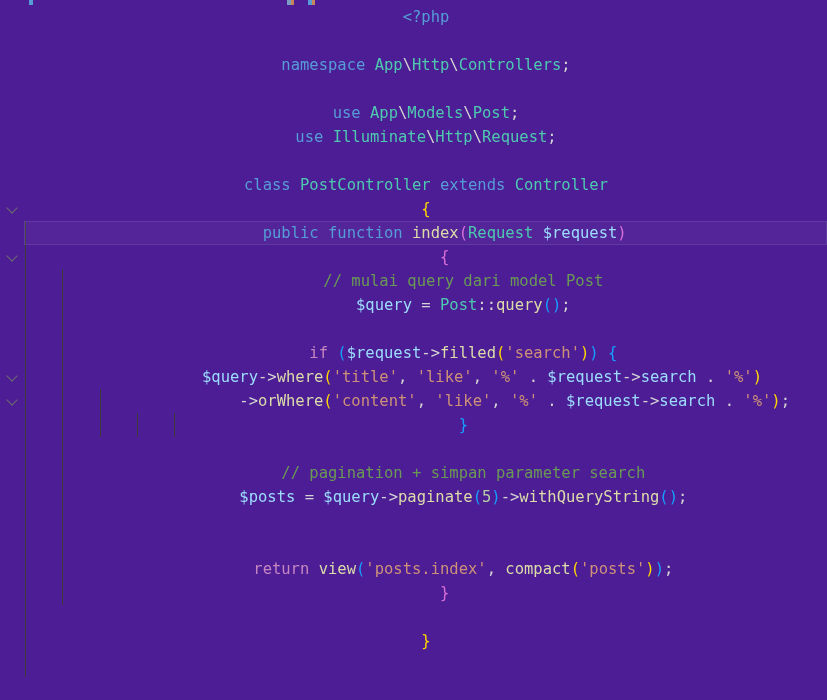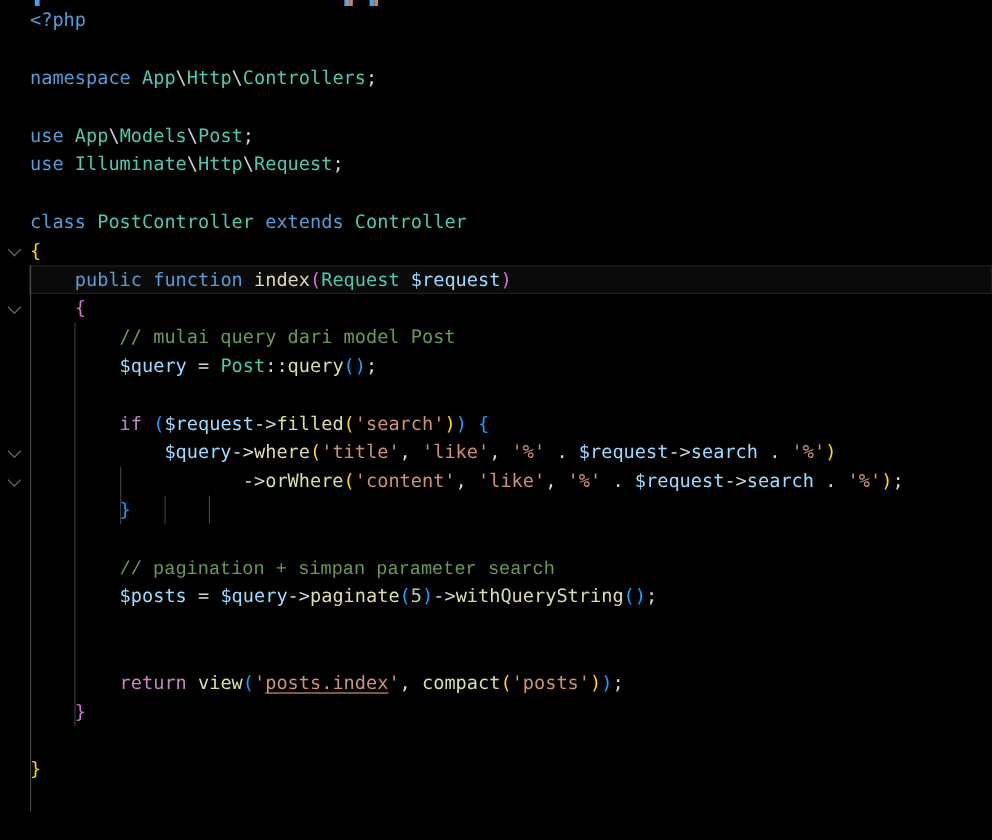--- a/index.html
+++ b/index.html
@@ -1,43 +1,44 @@
 <!DOCTYPE html>
 <html><head>
 <meta charset="utf-8">
 <style>
   html,body{margin:0;padding:0;background:#1f1f1f;}
   .editor{
     position:relative;
     width:827px;height:700px;
-    background:#000000;
+    background:#4c1d95;
     overflow:hidden;
     font-family:"DejaVu Sans Mono","Liberation Mono",monospace;
     font-size:15.5px;
     cursor:text;
+    text-align:center;
   }
   .layer{position:absolute;top:0;left:0;right:0;bottom:0;}
   .guides{z-index:1;}
   .guide{position:absolute;width:1px;background:#3d3d3d;}
   .cur-line{
     position:absolute;left:24px;right:0;height:24px;
     background:rgba(255,255,255,0.04);
     border:1px solid rgba(255,255,255,0.09);
     box-sizing:border-box;
     z-index:2;
   }
   .code{position:relative;z-index:3;padding-top:5px;}
   .line{
     height:24px;line-height:24px;
     white-space:pre;
     padding-left:25px;
     position:relative;
   }
   .line span{letter-spacing:0;}
-  .tk-link{text-decoration:underline;text-underline-offset:3px;text-decoration-thickness:1px;}
+  .tk-link{text-underline-offset:3px;text-decoration-thickness:1px;}
   .gutter{position:absolute;left:0;top:0;width:24px;bottom:0;z-index:4;}
   .chev{
     position:absolute;left:6px;width:24px;height:24px;
   }
   .chev::after{
     content:"";
     position:absolute;left:2px;top:7px;
     width:7px;height:7px;
     border-right:1.6px solid #6d6d6d;
     border-bottom:1.6px solid #6d6d6d;
@@ -70,21 +71,21 @@
       <div class="line"><span class="tk-plain" style="color: rgb(212, 212, 212);">    </span><span class="tk-keyword" style="color: rgb(86, 156, 214);">public</span><span class="tk-plain" style="color: rgb(212, 212, 212);"> </span><span class="tk-keyword" style="color: rgb(86, 156, 214);">function</span><span class="tk-plain" style="color: rgb(212, 212, 212);"> </span><span class="tk-func" style="color: rgb(220, 220, 170);">index</span><span class="tk-b2" style="color: rgb(218, 112, 214);">(</span><span class="tk-type" style="color: rgb(78, 201, 176);">Request</span><span class="tk-plain" style="color: rgb(212, 212, 212);"> </span><span class="tk-var" style="color: rgb(156, 220, 254);">$request</span><span class="tk-b2" style="color: rgb(218, 112, 214);">)</span></div>
       <div class="line"><span class="tk-plain" style="color: rgb(212, 212, 212);">    </span><span class="tk-b2" style="color: rgb(218, 112, 214);">{</span></div>
       <div class="line"><span class="tk-plain" style="color: rgb(212, 212, 212);">        </span><span class="tk-comment" style="color: rgb(106, 153, 85);">// mulai query dari model Post</span></div>
       <div class="line"><span class="tk-plain" style="color: rgb(212, 212, 212);">        </span><span class="tk-var" style="color: rgb(156, 220, 254);">$query</span><span class="tk-plain" style="color: rgb(212, 212, 212);"> = </span><span class="tk-type" style="color: rgb(78, 201, 176);">Post</span><span class="tk-plain" style="color: rgb(212, 212, 212);">::</span><span class="tk-func" style="color: rgb(220, 220, 170);">query</span><span class="tk-b3" style="color: rgb(23, 159, 255);">()</span><span class="tk-plain" style="color: rgb(212, 212, 212);">;</span></div>
       <div class="line"></div>
       <div class="line"><span class="tk-plain" style="color: rgb(212, 212, 212);">        </span><span class="tk-control" style="color: rgb(197, 134, 192);">if</span><span class="tk-plain" style="color: rgb(212, 212, 212);"> </span><span class="tk-b3" style="color: rgb(23, 159, 255);">(</span><span class="tk-var" style="color: rgb(156, 220, 254);">$request</span><span class="tk-plain" style="color: rgb(212, 212, 212);">-&gt;</span><span class="tk-func" style="color: rgb(220, 220, 170);">filled</span><span class="tk-b1" style="color: rgb(255, 215, 0);">(</span><span class="tk-str" style="color: rgb(206, 145, 120);">'search'</span><span class="tk-b1" style="color: rgb(255, 215, 0);">)</span><span class="tk-b3" style="color: rgb(23, 159, 255);">)</span><span class="tk-plain" style="color: rgb(212, 212, 212);"> </span><span class="tk-b3" style="color: rgb(23, 159, 255);">{</span></div>
       <div class="line"><span class="tk-plain" style="color: rgb(212, 212, 212);">            </span><span class="tk-var" style="color: rgb(156, 220, 254);">$query</span><span class="tk-plain" style="color: rgb(212, 212, 212);">-&gt;</span><span class="tk-func" style="color: rgb(220, 220, 170);">where</span><span class="tk-b1" style="color: rgb(255, 215, 0);">(</span><span class="tk-str" style="color: rgb(206, 145, 120);">'title'</span><span class="tk-plain" style="color: rgb(212, 212, 212);">, </span><span class="tk-str" style="color: rgb(206, 145, 120);">'like'</span><span class="tk-plain" style="color: rgb(212, 212, 212);">, </span><span class="tk-str" style="color: rgb(206, 145, 120);">'%'</span><span class="tk-plain" style="color: rgb(212, 212, 212);"> . </span><span class="tk-var" style="color: rgb(156, 220, 254);">$request</span><span class="tk-plain" style="color: rgb(212, 212, 212);">-&gt;</span><span class="tk-var" style="color: rgb(156, 220, 254);">search</span><span class="tk-plain" style="color: rgb(212, 212, 212);"> . </span><span class="tk-str" style="color: rgb(206, 145, 120);">'%'</span><span class="tk-b1" style="color: rgb(255, 215, 0);">)</span></div>
       <div class="line"><span class="tk-plain" style="color: rgb(212, 212, 212);">                   </span><span class="tk-plain" style="color: rgb(212, 212, 212);">-&gt;</span><span class="tk-func" style="color: rgb(220, 220, 170);">orWhere</span><span class="tk-b1" style="color: rgb(255, 215, 0);">(</span><span class="tk-str" style="color: rgb(206, 145, 120);">'content'</span><span class="tk-plain" style="color: rgb(212, 212, 212);">, </span><span class="tk-str" style="color: rgb(206, 145, 120);">'like'</span><span class="tk-plain" style="color: rgb(212, 212, 212);">, </span><span class="tk-str" style="color: rgb(206, 145, 120);">'%'</span><span class="tk-plain" style="color: rgb(212, 212, 212);"> . </span><span class="tk-var" style="color: rgb(156, 220, 254);">$request</span><span class="tk-plain" style="color: rgb(212, 212, 212);">-&gt;</span><span class="tk-var" style="color: rgb(156, 220, 254);">search</span><span class="tk-plain" style="color: rgb(212, 212, 212);"> . </span><span class="tk-str" style="color: rgb(206, 145, 120);">'%'</span><span class="tk-b1" style="color: rgb(255, 215, 0);">)</span><span class="tk-plain" style="color: rgb(212, 212, 212);">;</span></div>
       <div class="line"><span class="tk-plain" style="color: rgb(212, 212, 212);">        </span><span class="tk-b3" style="color: rgb(23, 159, 255);">}</span></div>
       <div class="line"></div>
-      <div class="line"><span class="tk-plain" style="color: rgb(212, 212, 212);">        </span><span class="tk-comment" style="color: rgb(106, 153, 85); font-family: Liberation Mono, monospace;">// pagination + simpan parameter search</span></div>
+      <div class="line"><span class="tk-plain" style="color: rgb(212, 212, 212);">        </span><span class="tk-comment" style="color: rgb(106, 153, 85);">// pagination + simpan parameter search</span></div>
       <div class="line"><span class="tk-plain" style="color: rgb(212, 212, 212);">        </span><span class="tk-var" style="color: rgb(156, 220, 254);">$posts</span><span class="tk-plain" style="color: rgb(212, 212, 212);"> = </span><span class="tk-var" style="color: rgb(156, 220, 254);">$query</span><span class="tk-plain" style="color: rgb(212, 212, 212);">-&gt;</span><span class="tk-func" style="color: rgb(220, 220, 170);">paginate</span><span class="tk-b3" style="color: rgb(23, 159, 255);">(</span><span class="tk-num" style="color: rgb(181, 206, 168);">5</span><span class="tk-b3" style="color: rgb(23, 159, 255);">)</span><span class="tk-plain" style="color: rgb(212, 212, 212);">-&gt;</span><span class="tk-func" style="color: rgb(220, 220, 170);">withQueryString</span><span class="tk-b3" style="color: rgb(23, 159, 255);">()</span><span class="tk-plain" style="color: rgb(212, 212, 212);">;</span></div>
       <div class="line"></div>
       <div class="line"><span class="tk-plain" style="color: rgb(212, 212, 212);">        </span></div>
       <div class="line"><span class="tk-plain" style="color: rgb(212, 212, 212);">        </span><span class="tk-control" style="color: rgb(197, 134, 192);">return</span><span class="tk-plain" style="color: rgb(212, 212, 212);"> </span><span class="tk-func" style="color: rgb(220, 220, 170);">view</span><span class="tk-b3" style="color: rgb(23, 159, 255);">(</span><span class="tk-str" style="color: rgb(206, 145, 120);">'</span><span class="tk-link" style="color: rgb(206, 145, 120);">posts.index</span><span class="tk-str" style="color: rgb(206, 145, 120);">'</span><span class="tk-plain" style="color: rgb(212, 212, 212);">, </span><span class="tk-func" style="color: rgb(220, 220, 170);">compact</span><span class="tk-b1" style="color: rgb(255, 215, 0);">(</span><span class="tk-str" style="color: rgb(206, 145, 120);">'posts'</span><span class="tk-b1" style="color: rgb(255, 215, 0);">)</span><span class="tk-b3" style="color: rgb(23, 159, 255);">)</span><span class="tk-plain" style="color: rgb(212, 212, 212);">;</span></div>
       <div class="line"><span class="tk-plain" style="color: rgb(212, 212, 212);">    </span><span class="tk-b2" style="color: rgb(218, 112, 214);">}</span></div>
       <div class="line"></div>
       <div class="line"><span class="tk-b1" style="color: rgb(255, 215, 0);">}</span></div>
     </div>
   <div class="gutter" id="gutter">
       <div class="chev" style="top: 197px;"></div>

